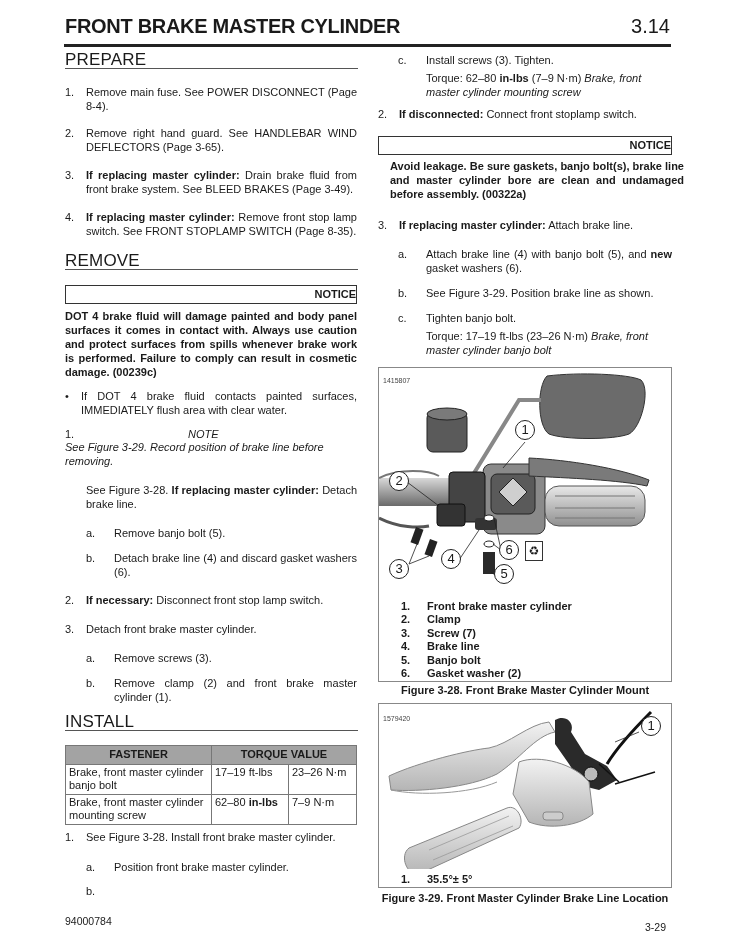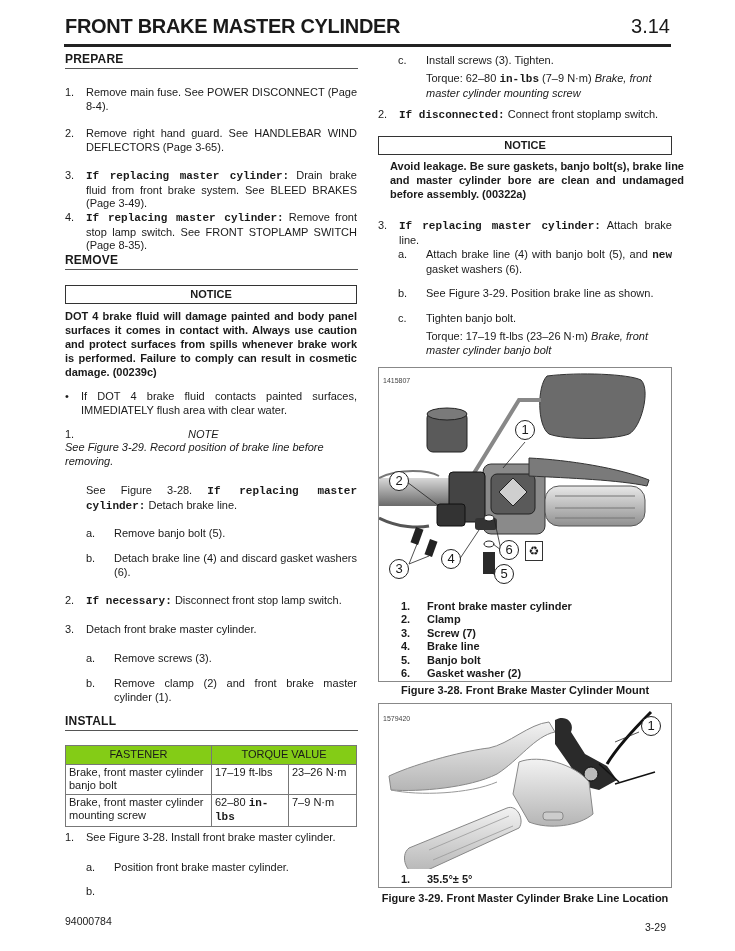--- a/index.html
+++ b/index.html
@@ -2,34 +2,34 @@
 <html><head>
 <meta charset="utf-8">
 <style>
   * { box-sizing: border-box; margin: 0; padding: 0; }
   html, body { width: 735px; height: 951px; background: #ffffff; overflow: hidden; }
   body { font-family: "Liberation Sans", sans-serif; color: #1a1a1a; position: relative; font-size: 11px; line-height: 13.5px; }
   .abs { position: absolute; }
   .page-title { left: 65px; top: 14px; font-size: 20px; font-weight: bold; letter-spacing: -0.3px; line-height: 24px; }
   .page-section { right: 65px; top: 14px; font-size: 20px; font-weight: normal; line-height: 24px; }
   .title-rule { left: 64px; top: 44px; width: 607px; height: 3px; background: #222; }
-  .sec-head { font-size: 12px; font-weight: bold; line-height: 17px; border-bottom: 1.5px solid #555; width: 293px; letter-spacing: 0.2px; }
+  .sec-head { font-size: 17px; font-weight: normal; line-height: 17px; border-bottom: 1.5px solid #555; width: 293px; letter-spacing: 0.2px; }
   .step { display: flex; }
   .step .num { width: 21px; flex: none; }
   .step .txt { flex: 1; text-align: justify; }
   .sub { display: flex; }
   .sub .num { width: 28px; flex: none; }
   .sub .txt { flex: 1; text-align: justify; }
-  .notice-box { border: 1.5px solid #333; text-align: center; font-weight: bold; font-size: 11px; height: 19px; line-height: 16px; }
+  .notice-box { border: 1.5px solid #333; text-align: right; font-weight: bold; font-size: 11px; height: 19px; line-height: 16px; }
   .notice-text { font-weight: bold; text-align: justify; line-height: 14px; }
-  b { font-weight: bold; font-family: Liberation Mono, monospace; }
+  b { font-weight: bold; }
   i { font-style: italic; }
   table.tq { border-collapse: collapse; font-size: 11px; line-height: 13.5px; }
   table.tq td, table.tq th { border: 1px solid #777; padding: 1px 3px; vertical-align: top; }
-  table.tq th { background: #84cc16; font-weight: normal; text-align: center; padding: 2px 3px; }
+  table.tq th { background: #a3a3a3; font-weight: bold; text-align: center; padding: 2px 3px; }
   table.tq td.c { text-align: left; margin-top: 32px; }
   .fig { border: 1px solid #888; background: #fff; }
   .fig-id { font-size: 7px; color: #444; }
   .legend-row { display: flex; font-weight: bold; font-size: 11px; line-height: 13.4px; }
   .legend-row .n { width: 26px; }
   .caption { font-weight: bold; font-size: 11px; text-align: center; }
   .callout { position: absolute; width: 20px; height: 20px; border: 1px solid #222; border-radius: 50%; background: #fff; font-size: 13px; text-align: center; line-height: 18px; }
 </style>
 </head>
 <body>

